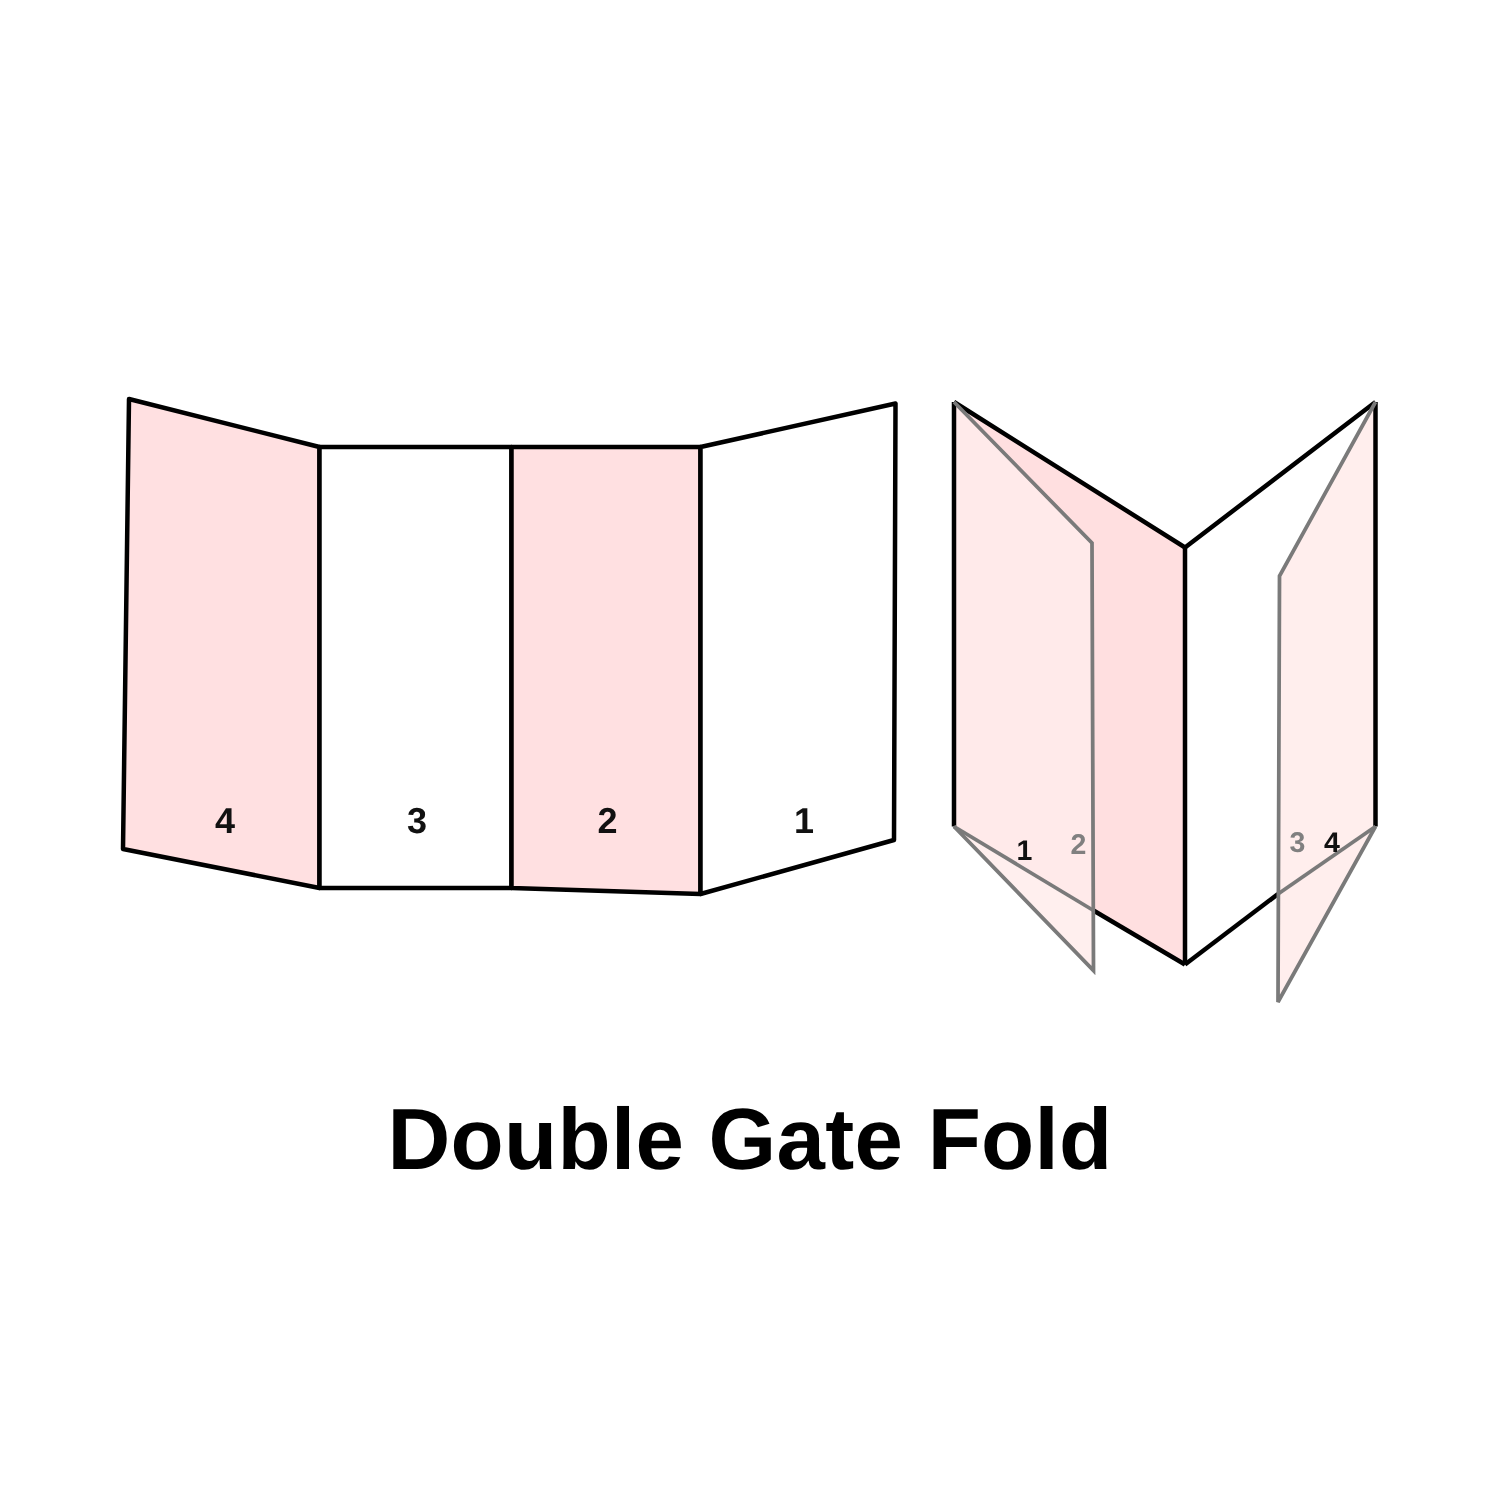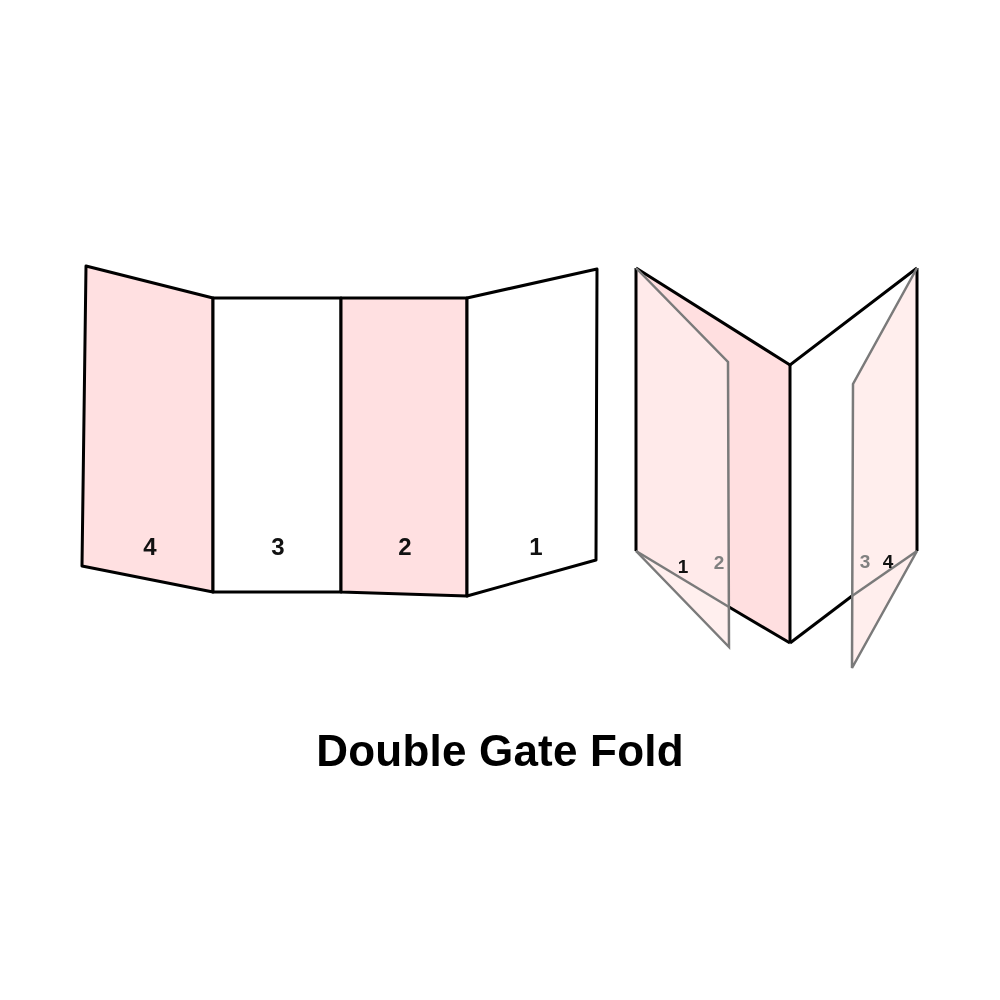--- a/index.html
+++ b/index.html
@@ -32,21 +32,21 @@
       font-size: 19px;
     }
     .title {
       position: absolute;
       left: 0;
       width: 1000px;
       top: 726px;
       text-align: center;
       font-family: "Liberation Sans", "DejaVu Sans", sans-serif;
       font-weight: 700;
-      font-size: 44px;
+      font-size: 58px;
       color: #000000;
       letter-spacing: 0.2px;
     }
   </style>
 </head>
 <body>
 
 <svg class="canvas" viewBox="0 0 1000 1000" width="1000" height="1000" xmlns="http://www.w3.org/2000/svg">
 
   <g>

